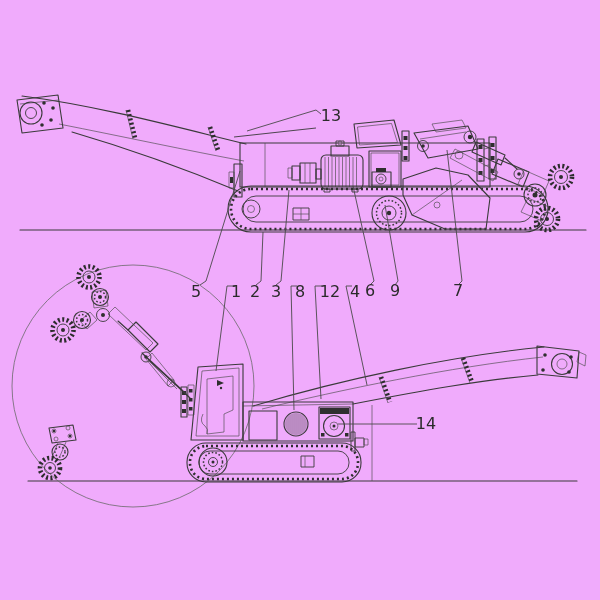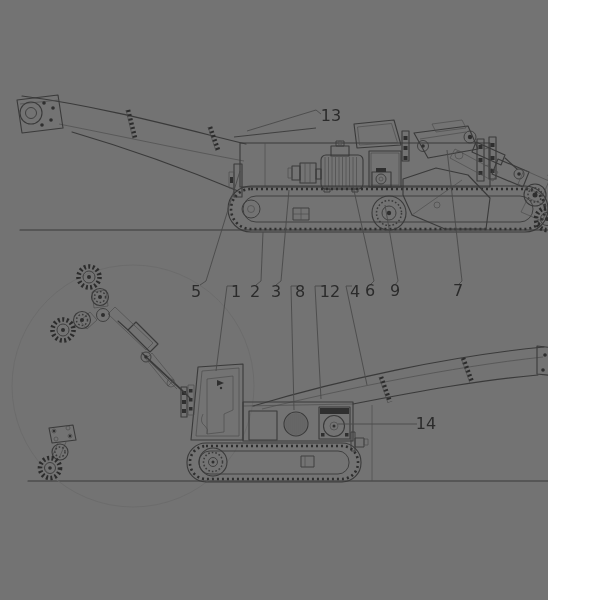--- a/index.html
+++ b/index.html
@@ -1,16 +1,16 @@
 <!DOCTYPE html>
 <html><head>
 <meta charset="utf-8">
 <style>
   html,body{margin:0;padding:0;background:#fff;}
-  #stage{width:548px;height:600px;position:relative;background:#737373;overflow:hidden;}
+  #stage{width:600px;height:600px;position:relative;background:#f0abfc;overflow:hidden;}
   .ln{fill:none;stroke:#3a3a3a;stroke-width:1.1;stroke-linecap:round;stroke-linejoin:round}
   .md{fill:none;stroke:#3a3a3a;stroke-width:0.9;stroke-linejoin:round}
   .tn{fill:none;stroke:#4a4a4a;stroke-width:0.65;stroke-linejoin:round}
   .teeth{fill:none;stroke:#2c2c2c;stroke-width:4.6;stroke-dasharray:2 2.4}
   .chain{fill:none;stroke:#2e2e2e;stroke-width:2.6;stroke-dasharray:2 3}
   .dash{fill:none;stroke:#3a3a3a;stroke-width:1.5;stroke-dasharray:1.6 2}
   .dk{fill:#2f2f2f;stroke:none}
   .ld{fill:none;stroke:#4a4a4a;stroke-width:0.9;stroke-linejoin:round}
   .env{fill:none;stroke:#6a6a6a;stroke-width:0.8}
   .callout{font-family:"DejaVu Sans",sans-serif;font-size:16px;fill:#2b2b2b}

